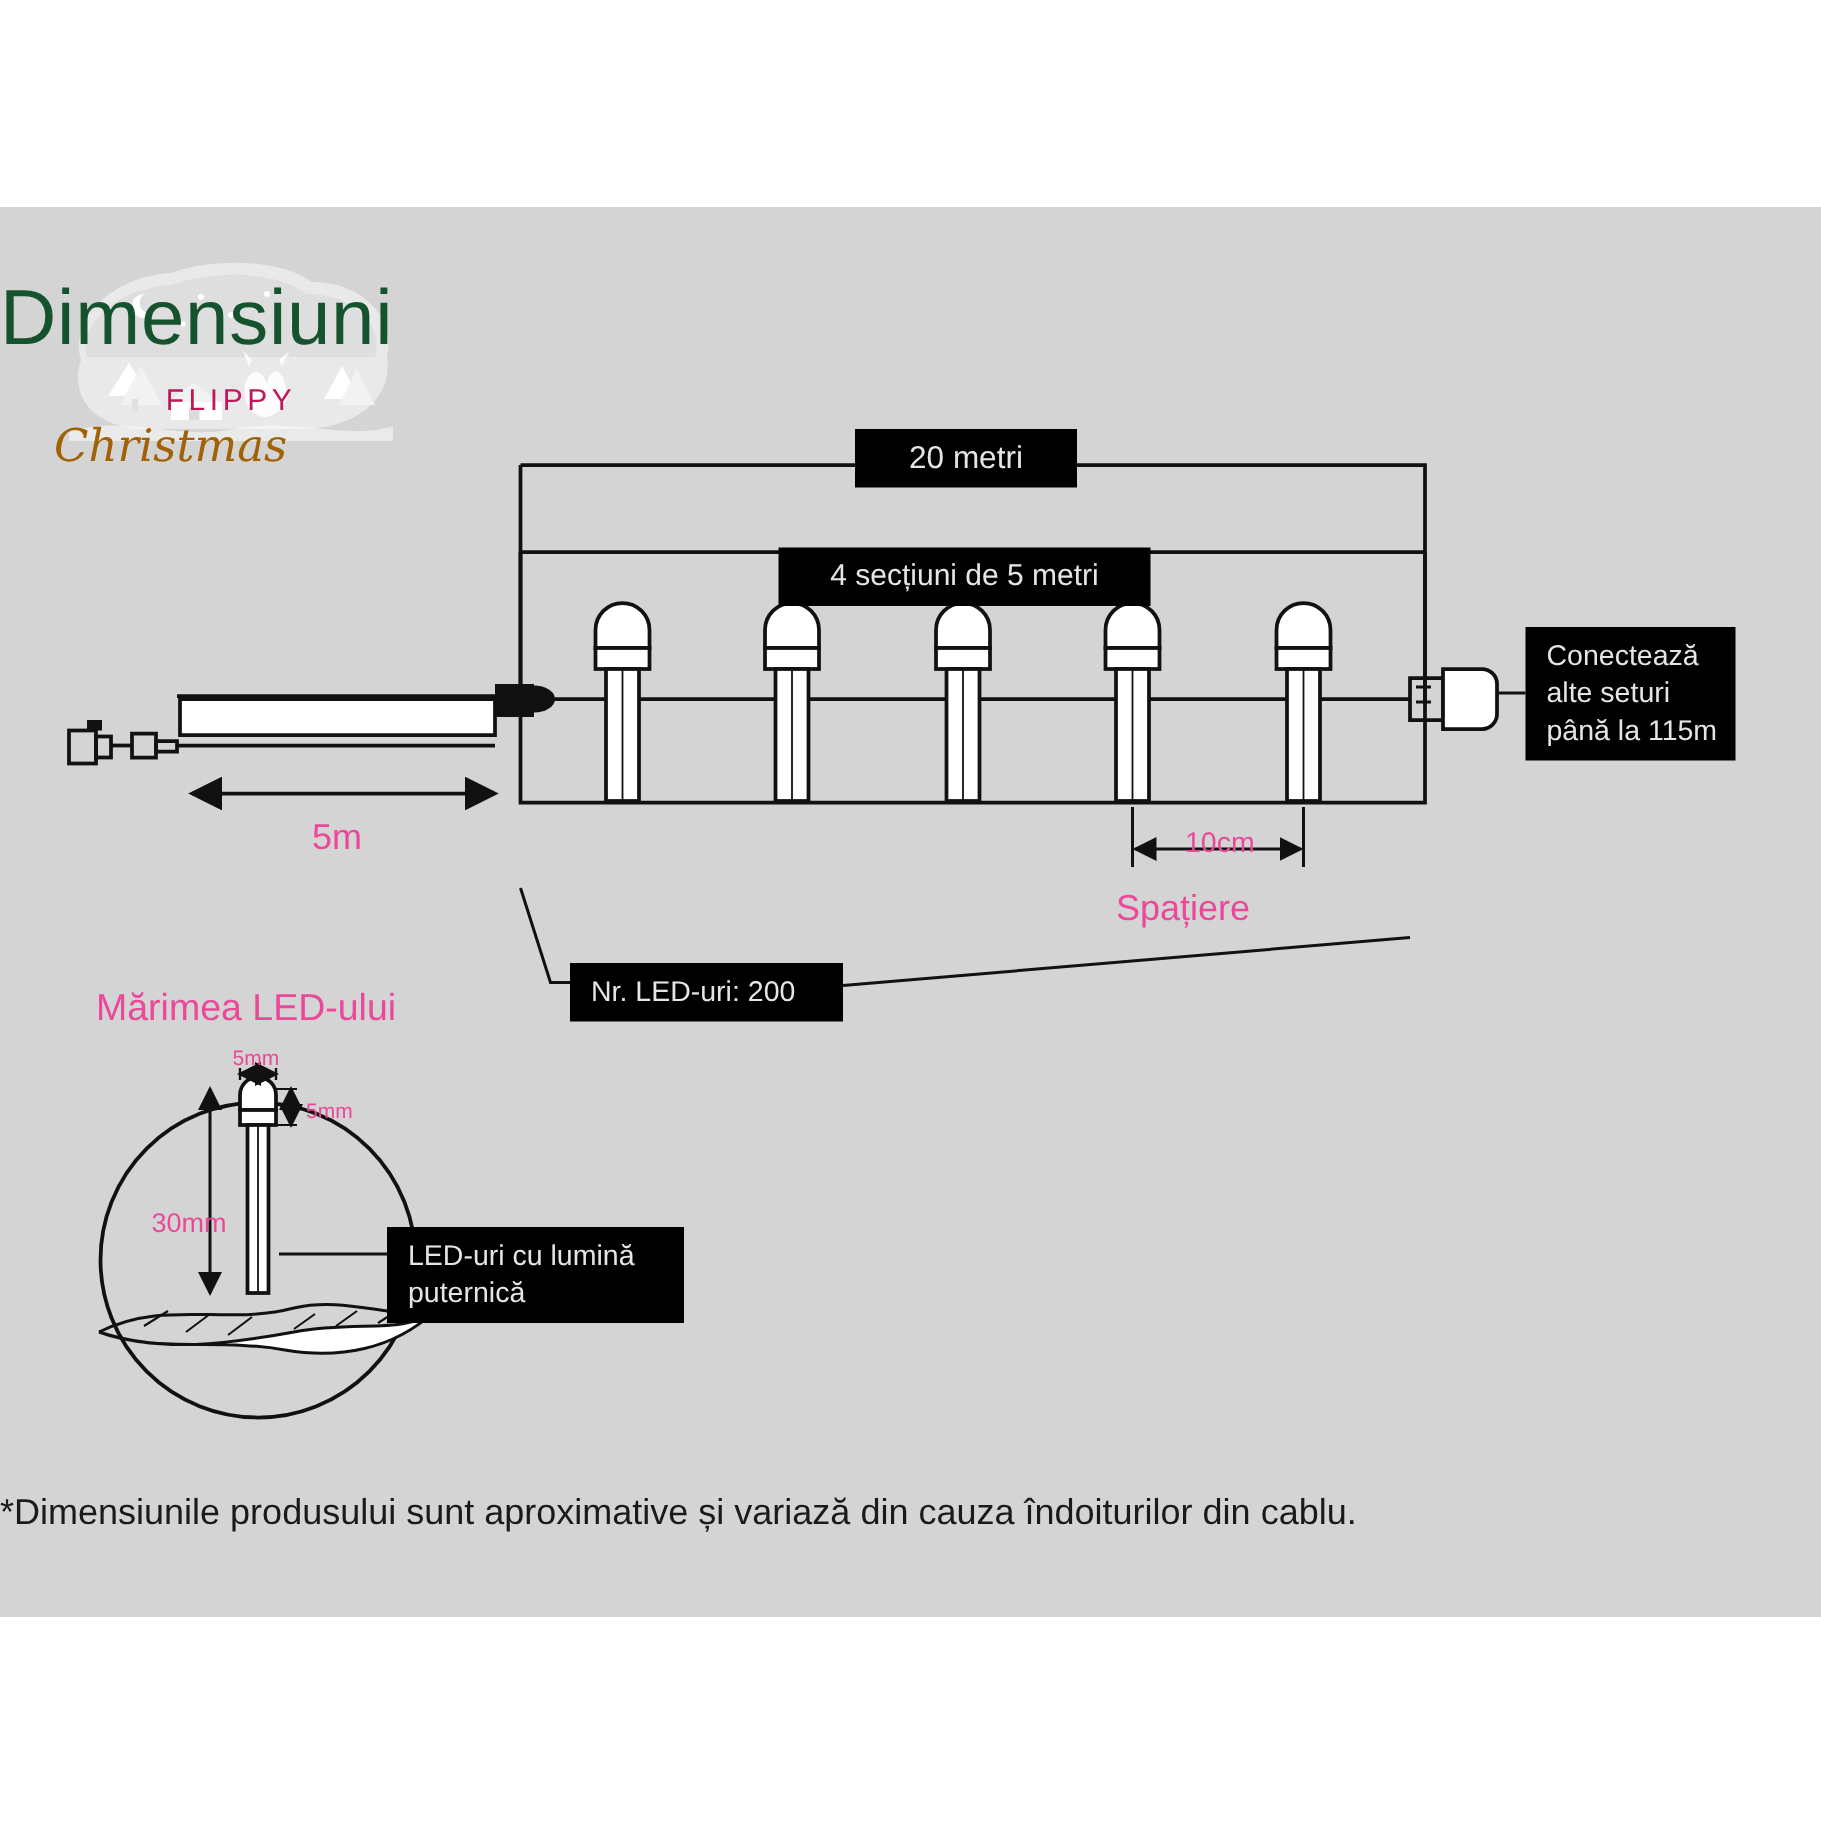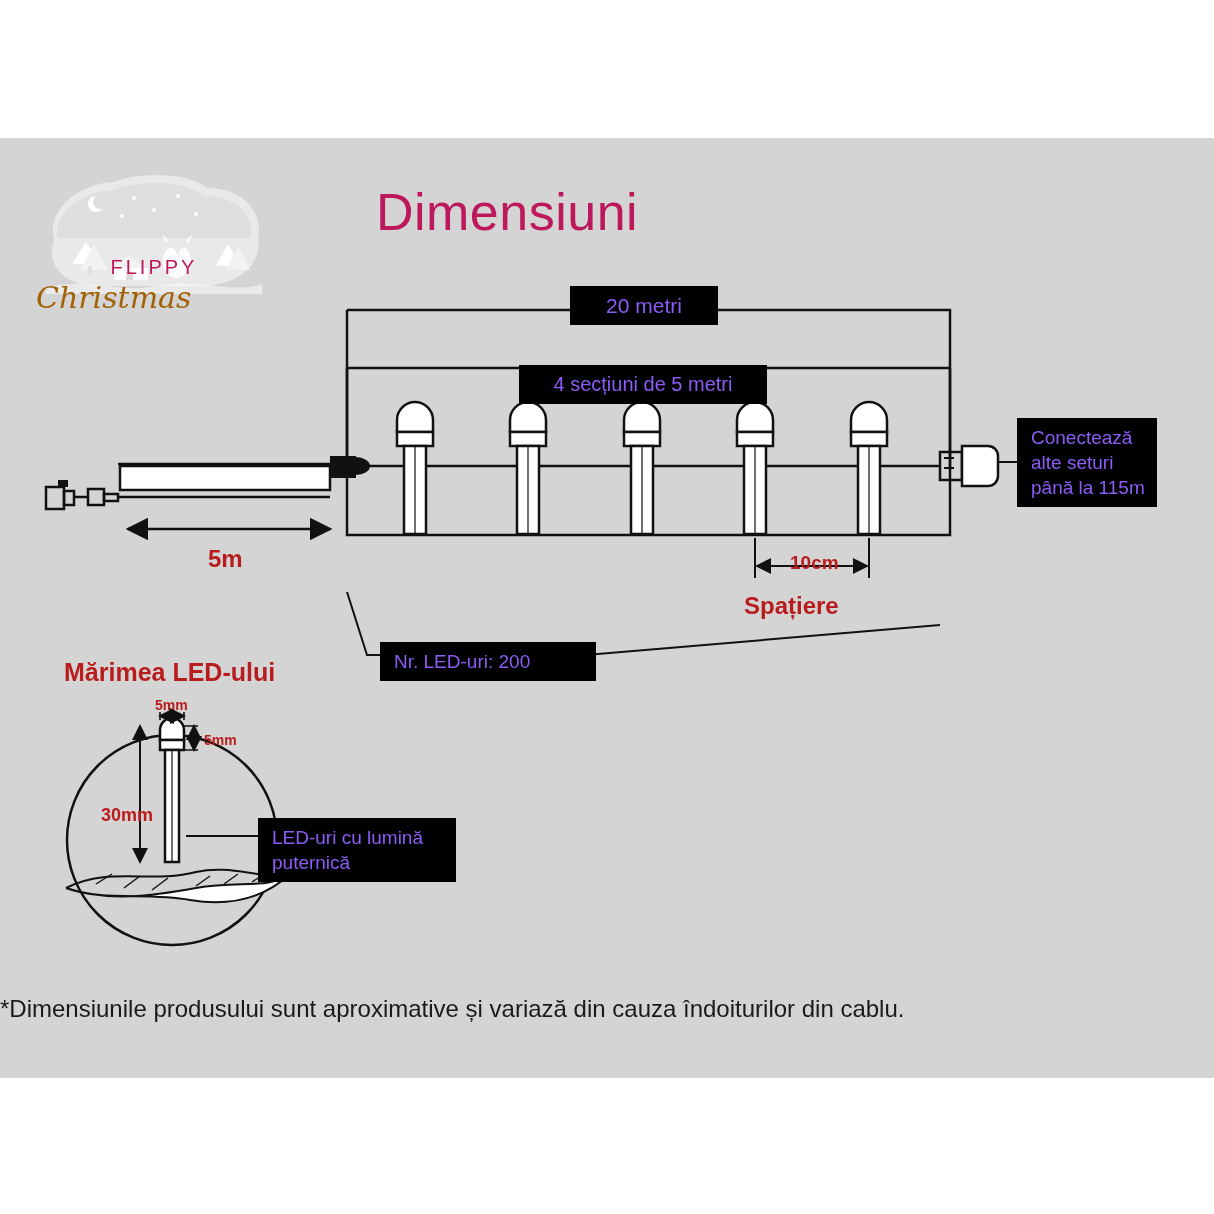--- a/index.html
+++ b/index.html
@@ -33,46 +33,44 @@
     left: 0;
     top: 0;
     width: 1214px;
     height: 1214px;
   }
   .title {
     position: absolute;
     left: 0;
     top: 182px;
     width: 1014px;
-    text-align: center;
     font-size: 52px;
-    color: #be185d;
+    color: #14532d;
     letter-spacing: 0.5px;
   }
   .tag {
     position: absolute;
     background: #000000;
-    color: #8b5cf6;
+    color: #e5e5e5;
     font-size: 19px;
     line-height: 25px;
     padding: 7px 14px;
     white-space: pre;
     box-sizing: border-box;
   }
   .tag.center { text-align: center; }
   .plain-label {
     position: absolute;
-    color: #b91c1c;
+    color: #ec4899;
     white-space: pre;
-    font-weight: bold;
   }
   #tag-20m { left: 570px; top: 286px; width: 148px; text-align: center; font-size: 21px; }
   #tag-sections { left: 519px; top: 365px; width: 248px; text-align: center; font-size: 20px; }
   #tag-connect { left: 1017px; top: 418px; width: 140px; font-size: 19px; }
-  #tag-leds { left: 380px; top: 642px; width: 216px; font-size: 19px; }
+  #tag-leds { left: 380px; top: 642px; width: 182px; font-size: 19px; }
   #tag-bright { left: 258px; top: 818px; width: 198px; font-size: 19px; }
 
   #lbl-5m { left: 208px; top: 545px; font-size: 24px; }
   #lbl-10cm { left: 790px; top: 552px; font-size: 19px; }
   #lbl-spatiere { left: 744px; top: 592px; font-size: 24px; }
   #lbl-marimea { left: 64px; top: 658px; font-size: 25px; }
   #lbl-5mm-top { left: 155px; top: 697px; font-size: 14px; }
   #lbl-5mm-right { left: 204px; top: 732px; font-size: 14px; }
   #lbl-30mm { left: 101px; top: 805px; font-size: 18px; }
 

